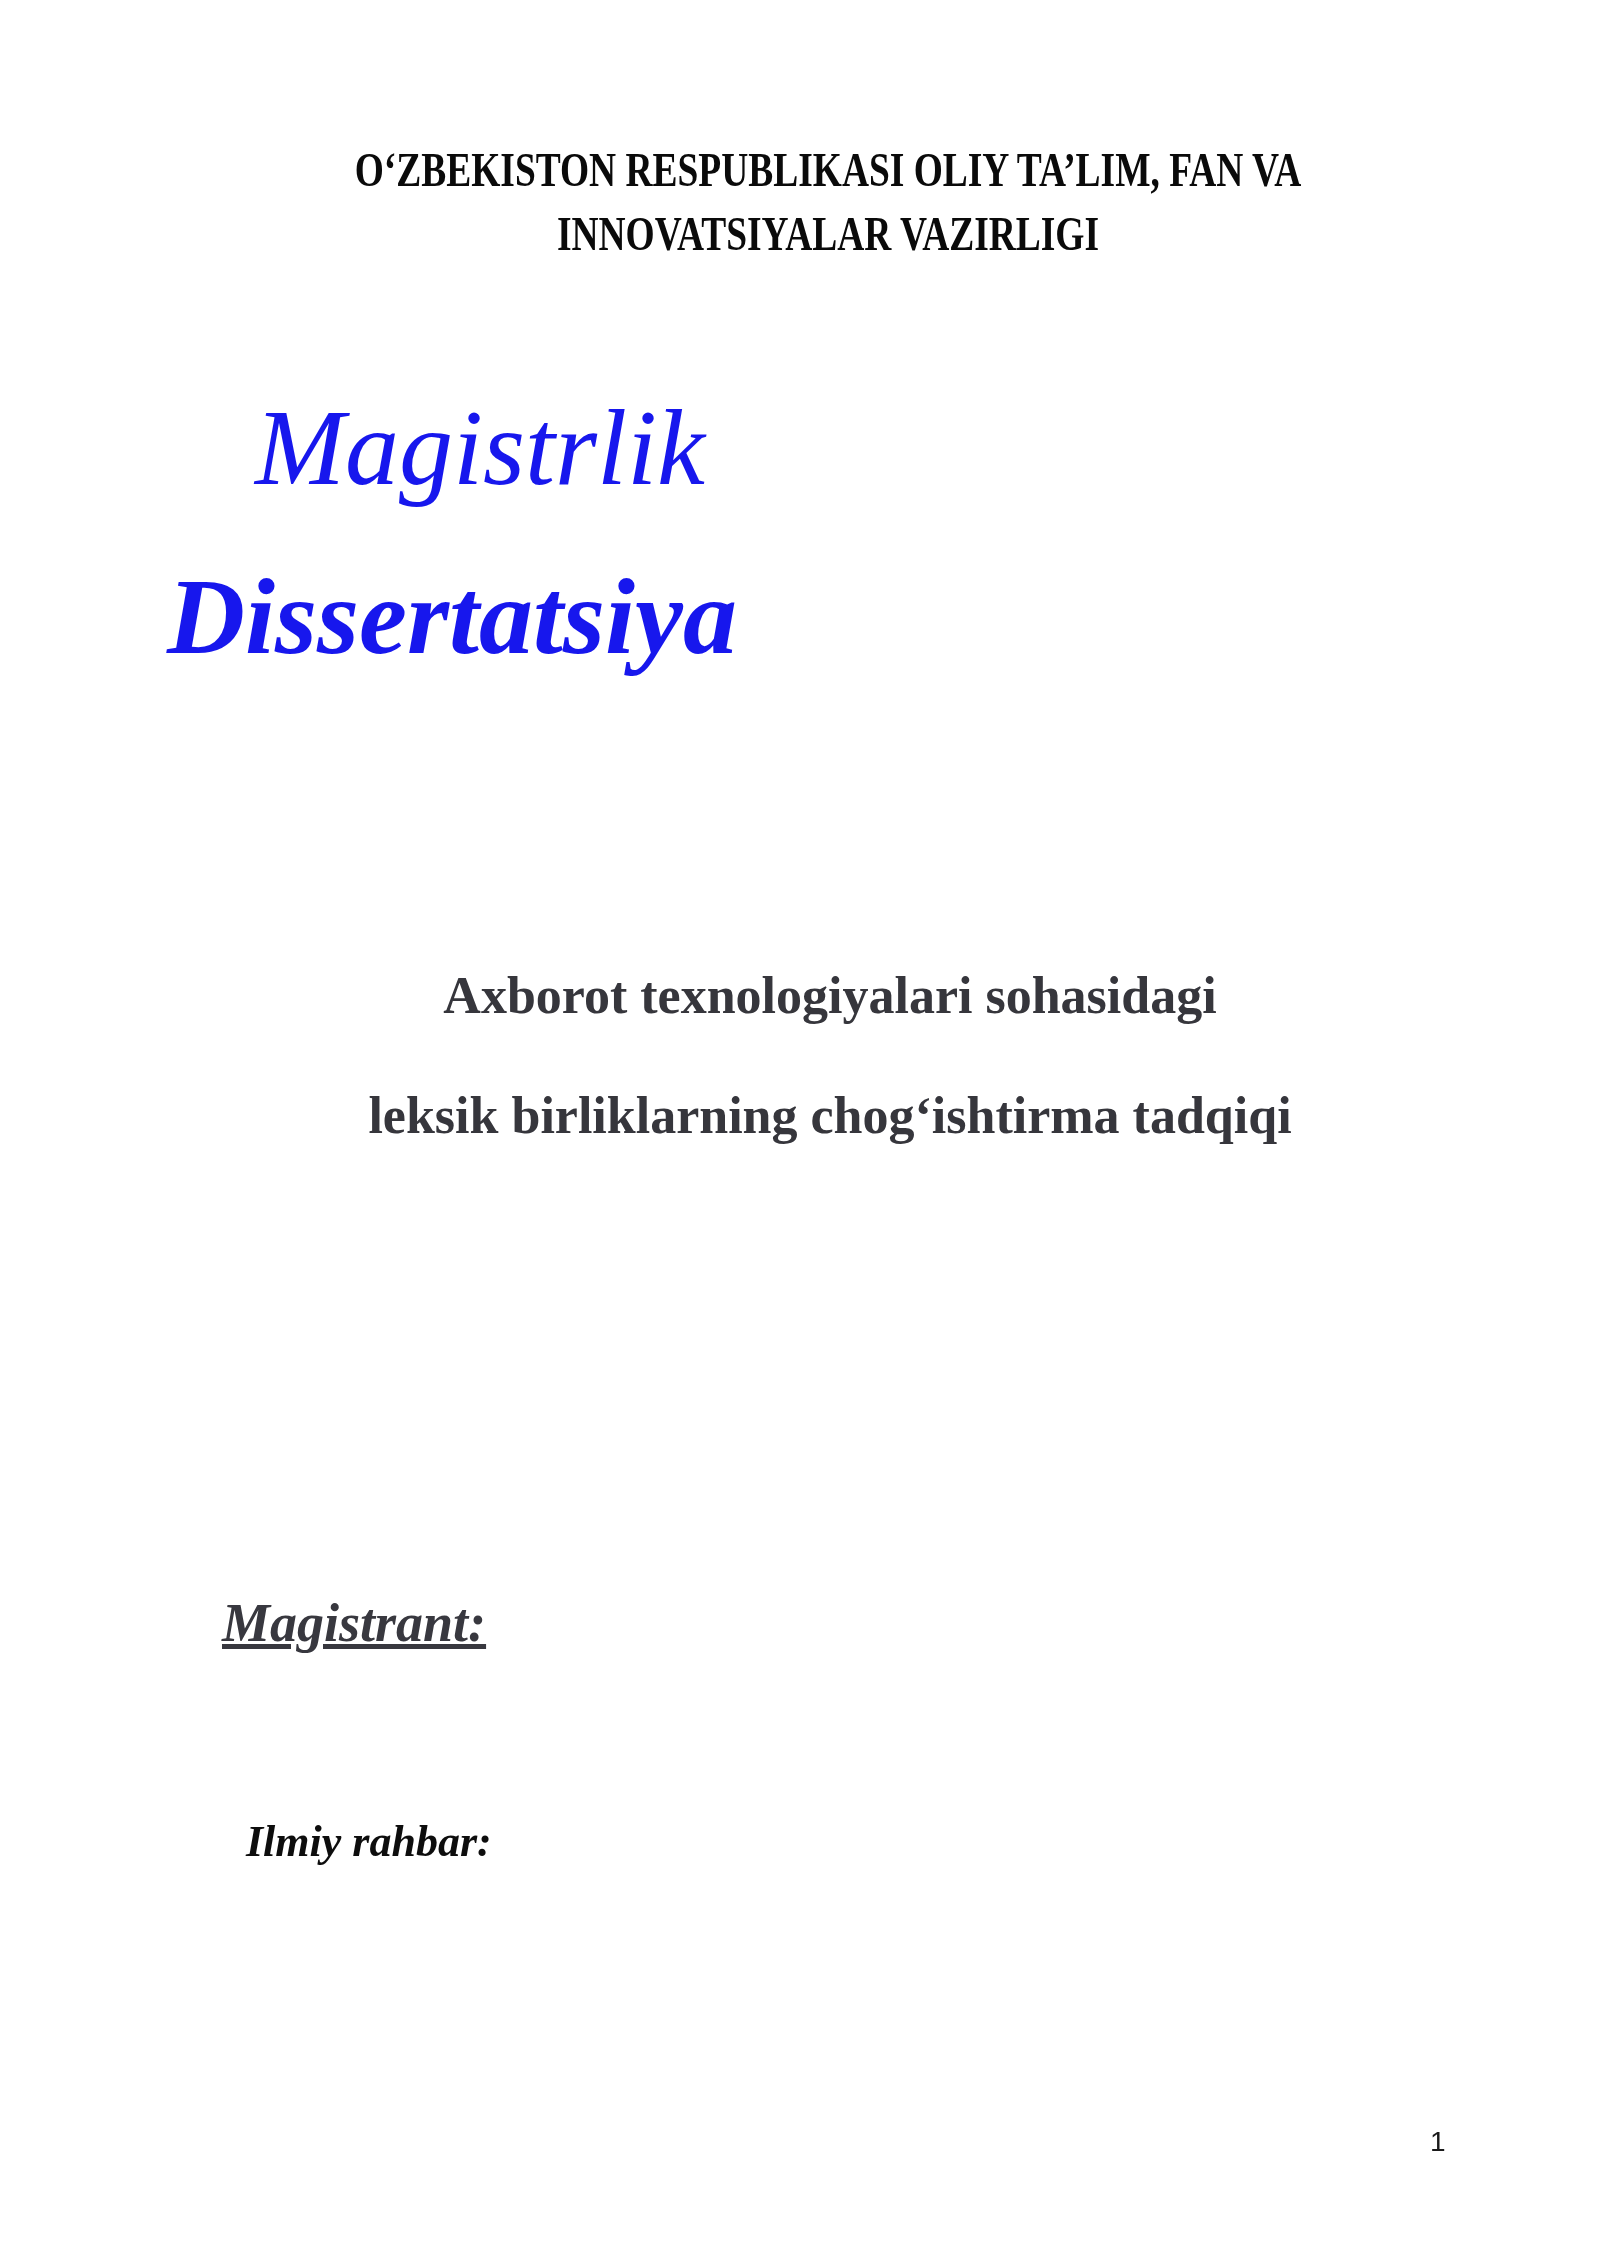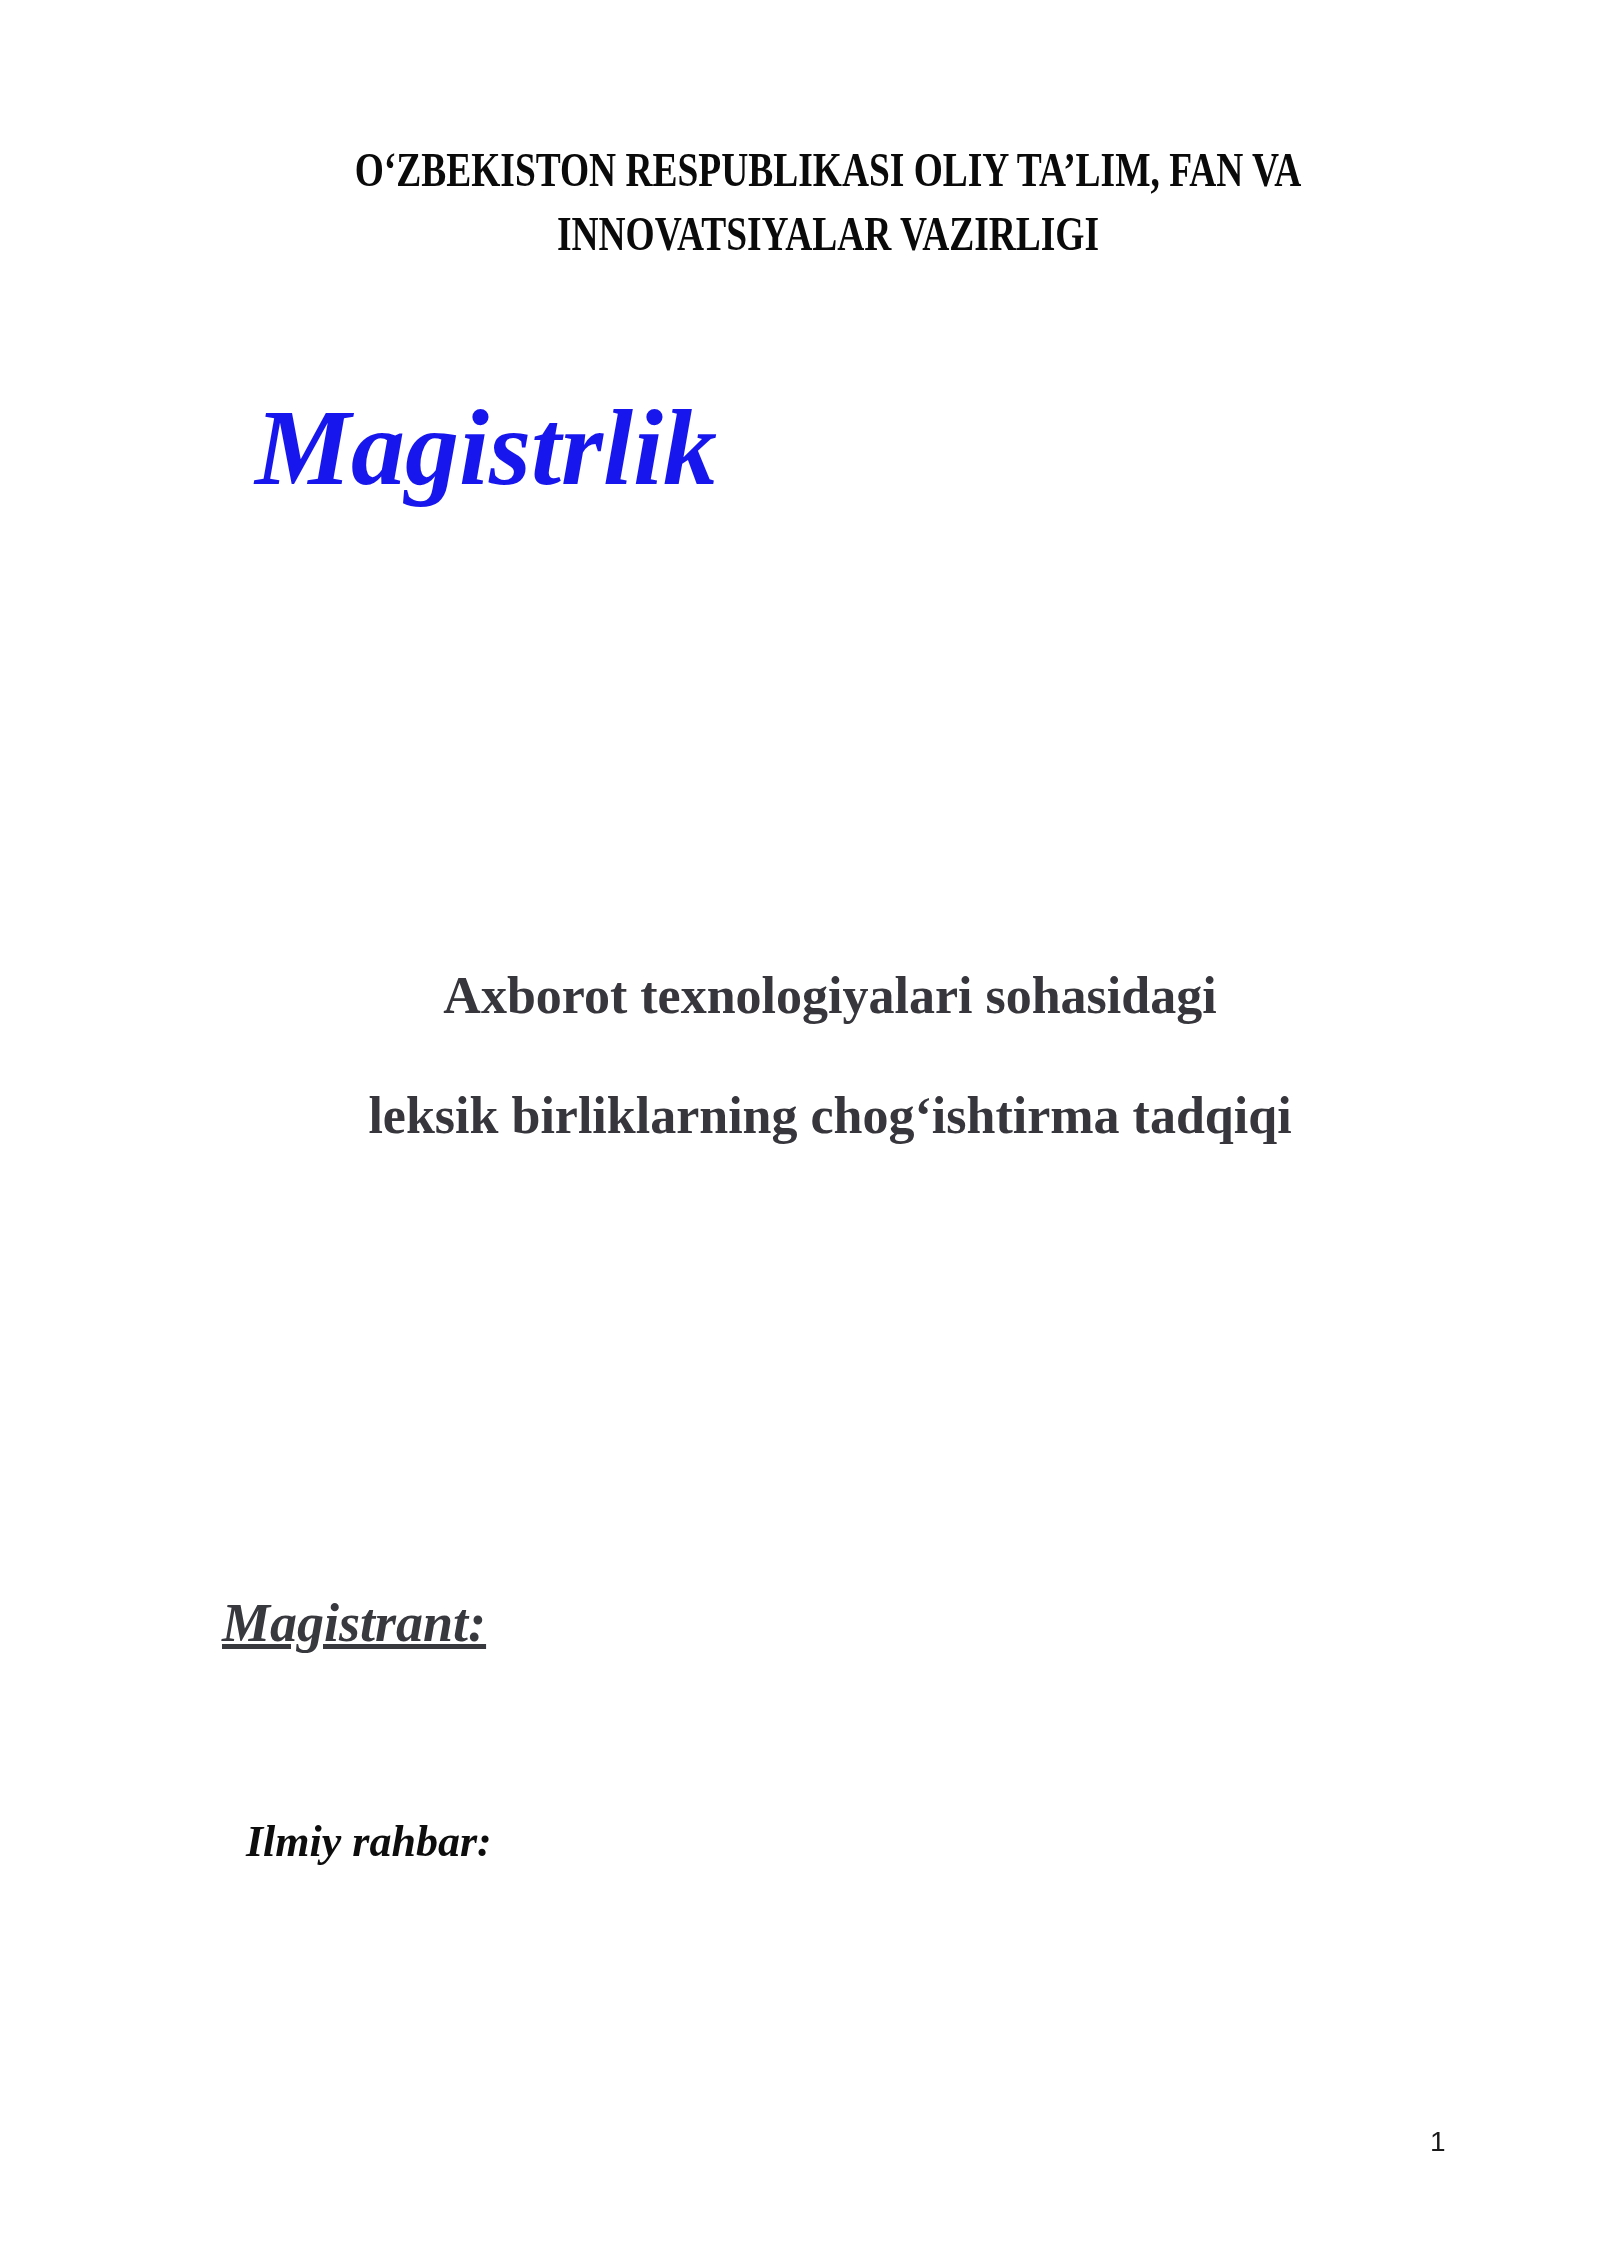--- a/index.html
+++ b/index.html
@@ -31,21 +31,21 @@
     transform-origin: 50% 0;
     white-space: nowrap;
   }
 
   
   .title-line1 {
     position: absolute;
     top: 394px;
     left: 255px;
     font-style: italic;
-    font-weight: bold;
+    font-weight: normal;
     font-size: 108px;
     line-height: 1;
     color: var(--title_blue, #1717ed);
     white-space: nowrap;
   }
   .title-line2 {
     position: absolute;
     top: 563px;
     left: 167px;
     width: 1263px;
@@ -115,20 +115,21 @@
 <div class="page">
 
   <div class="ministry-header">
     <div>OʻZBEKISTON RESPUBLIKASI OLIY TA’LIM, FAN VA</div>
     <div>INNOVATSIYALAR VAZIRLIGI</div>
   </div>
 
   <div class="title-line1">Magistrlik</div>
 
   <div class="title-line2">
+    <span>Dissertatsiya</span>
   </div>
 
   <div class="subtitle">
     <div>Axborot texnologiyalari sohasidagi</div>
     <div>leksik birliklarning chogʻishtirma tadqiqi</div>
   </div>
 
   <div class="label-magistrant">Magistrant:</div>
 
   <div class="label-ilmiy-rahbar">Ilmiy rahbar:</div>

